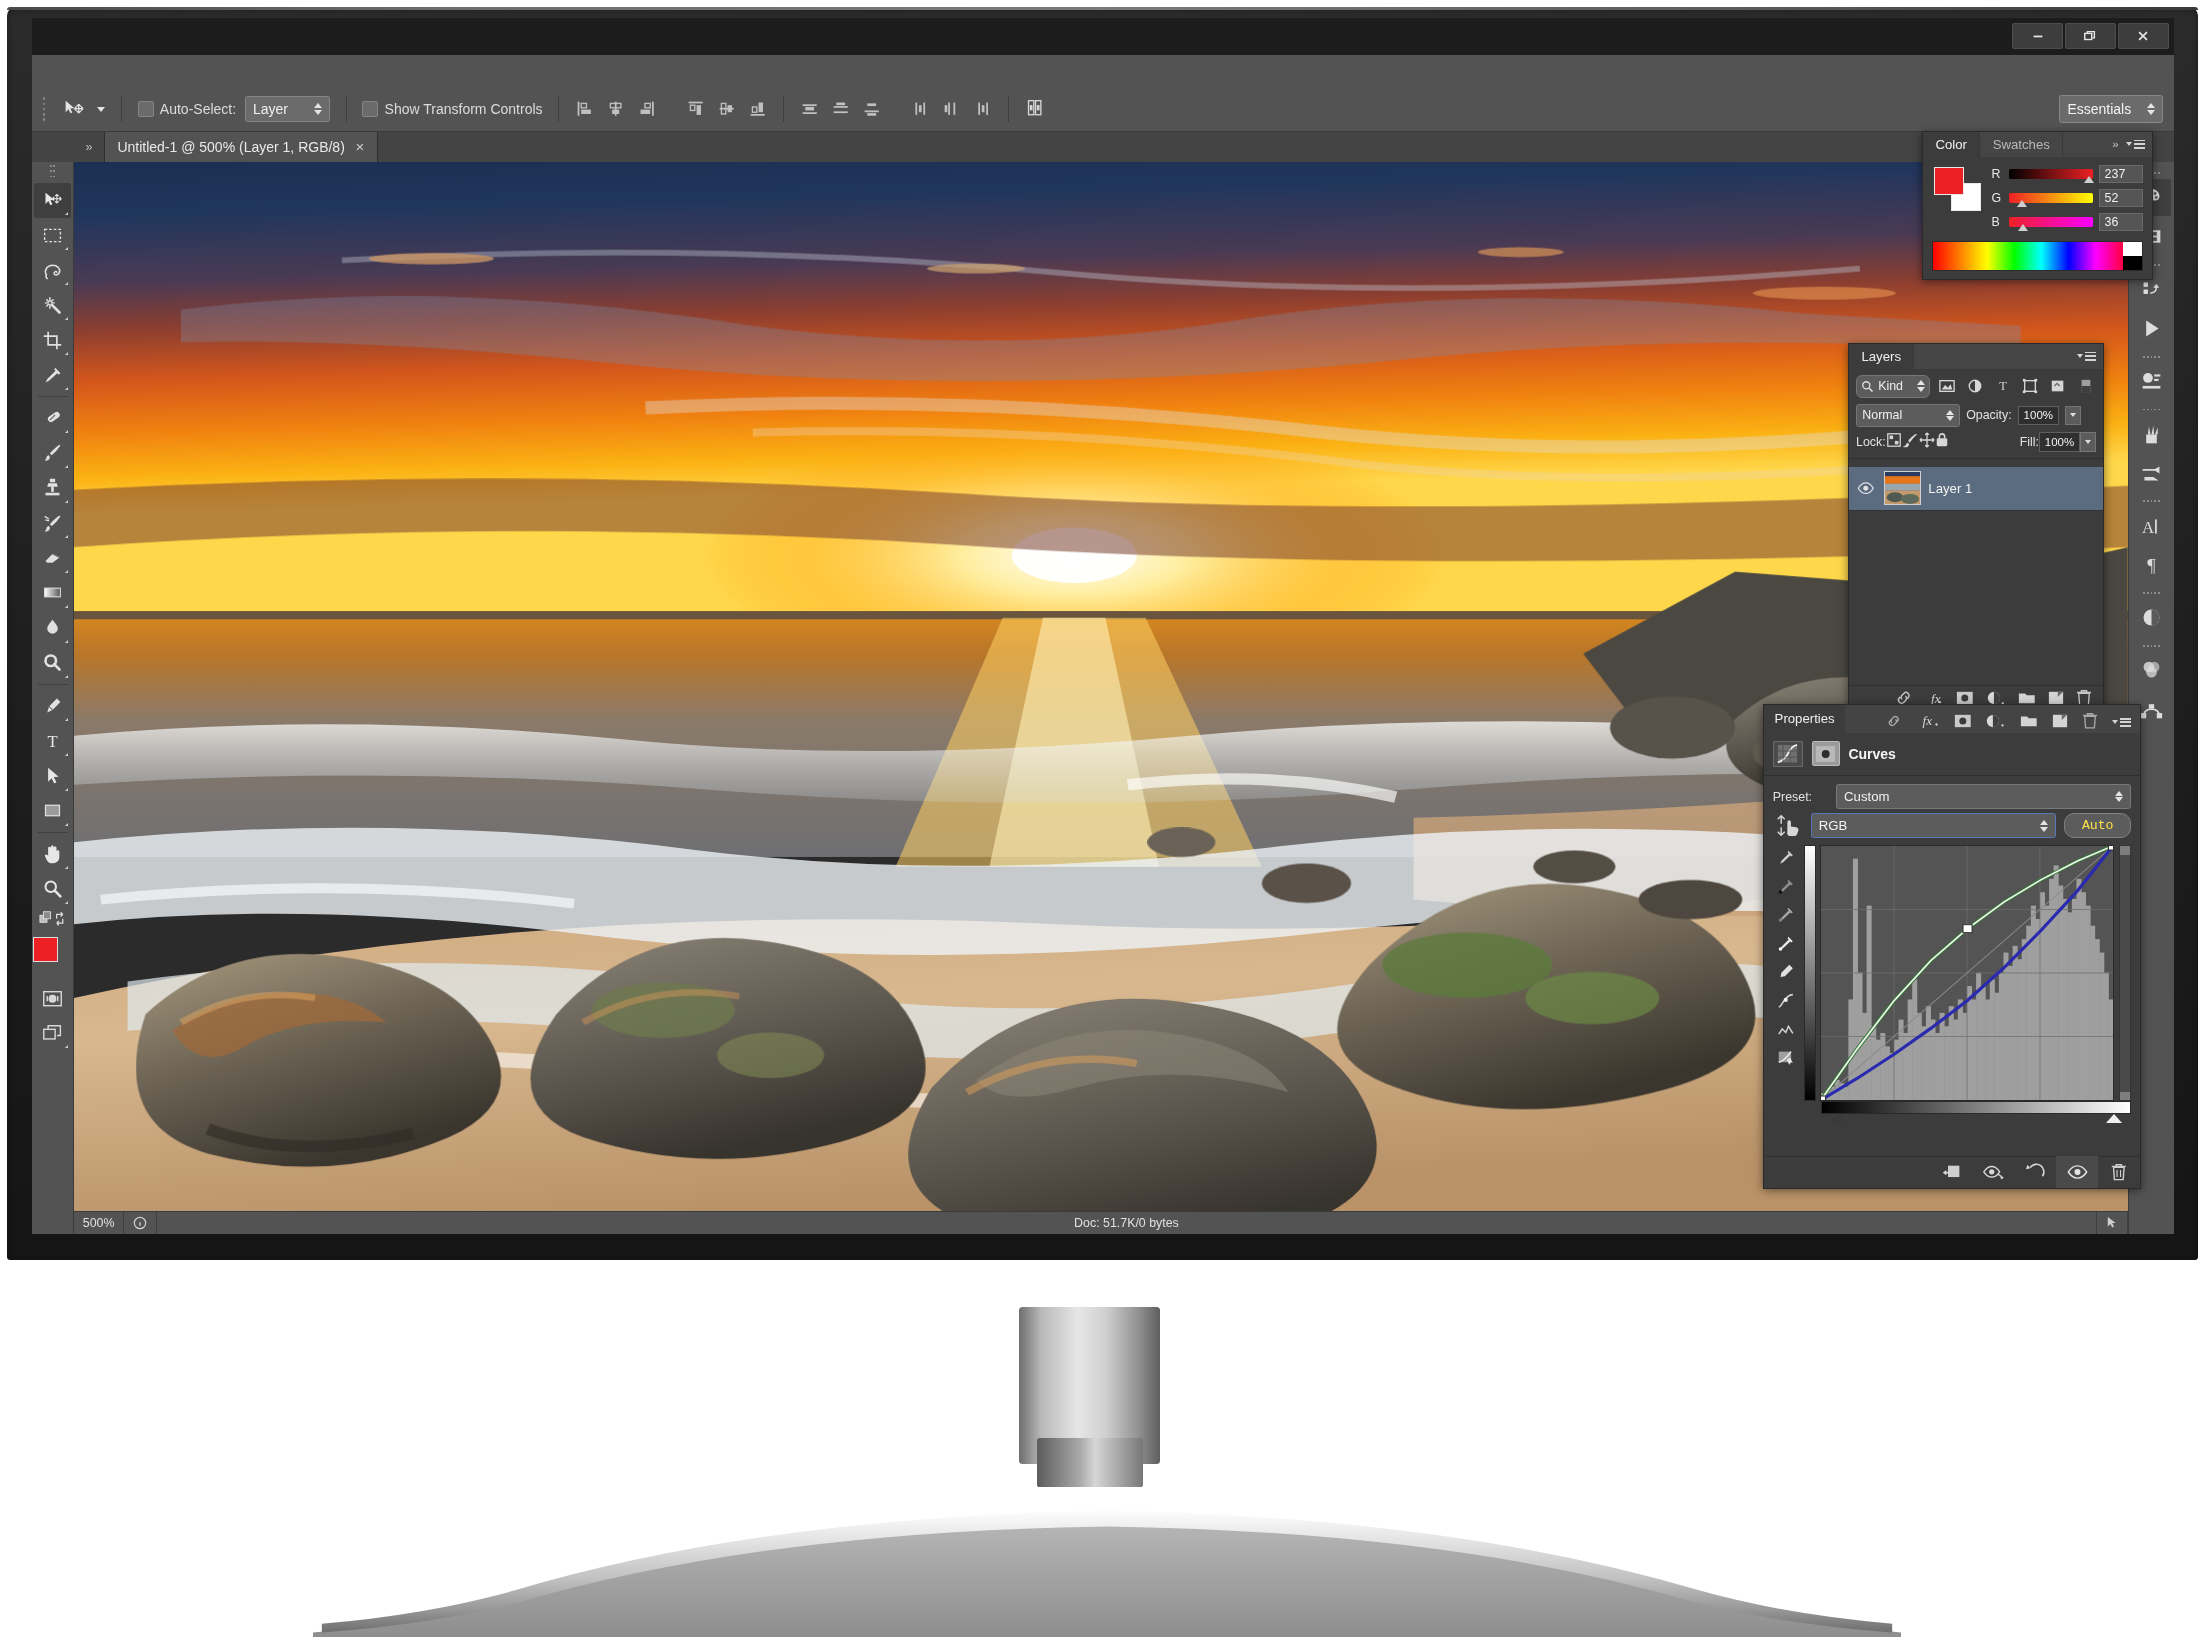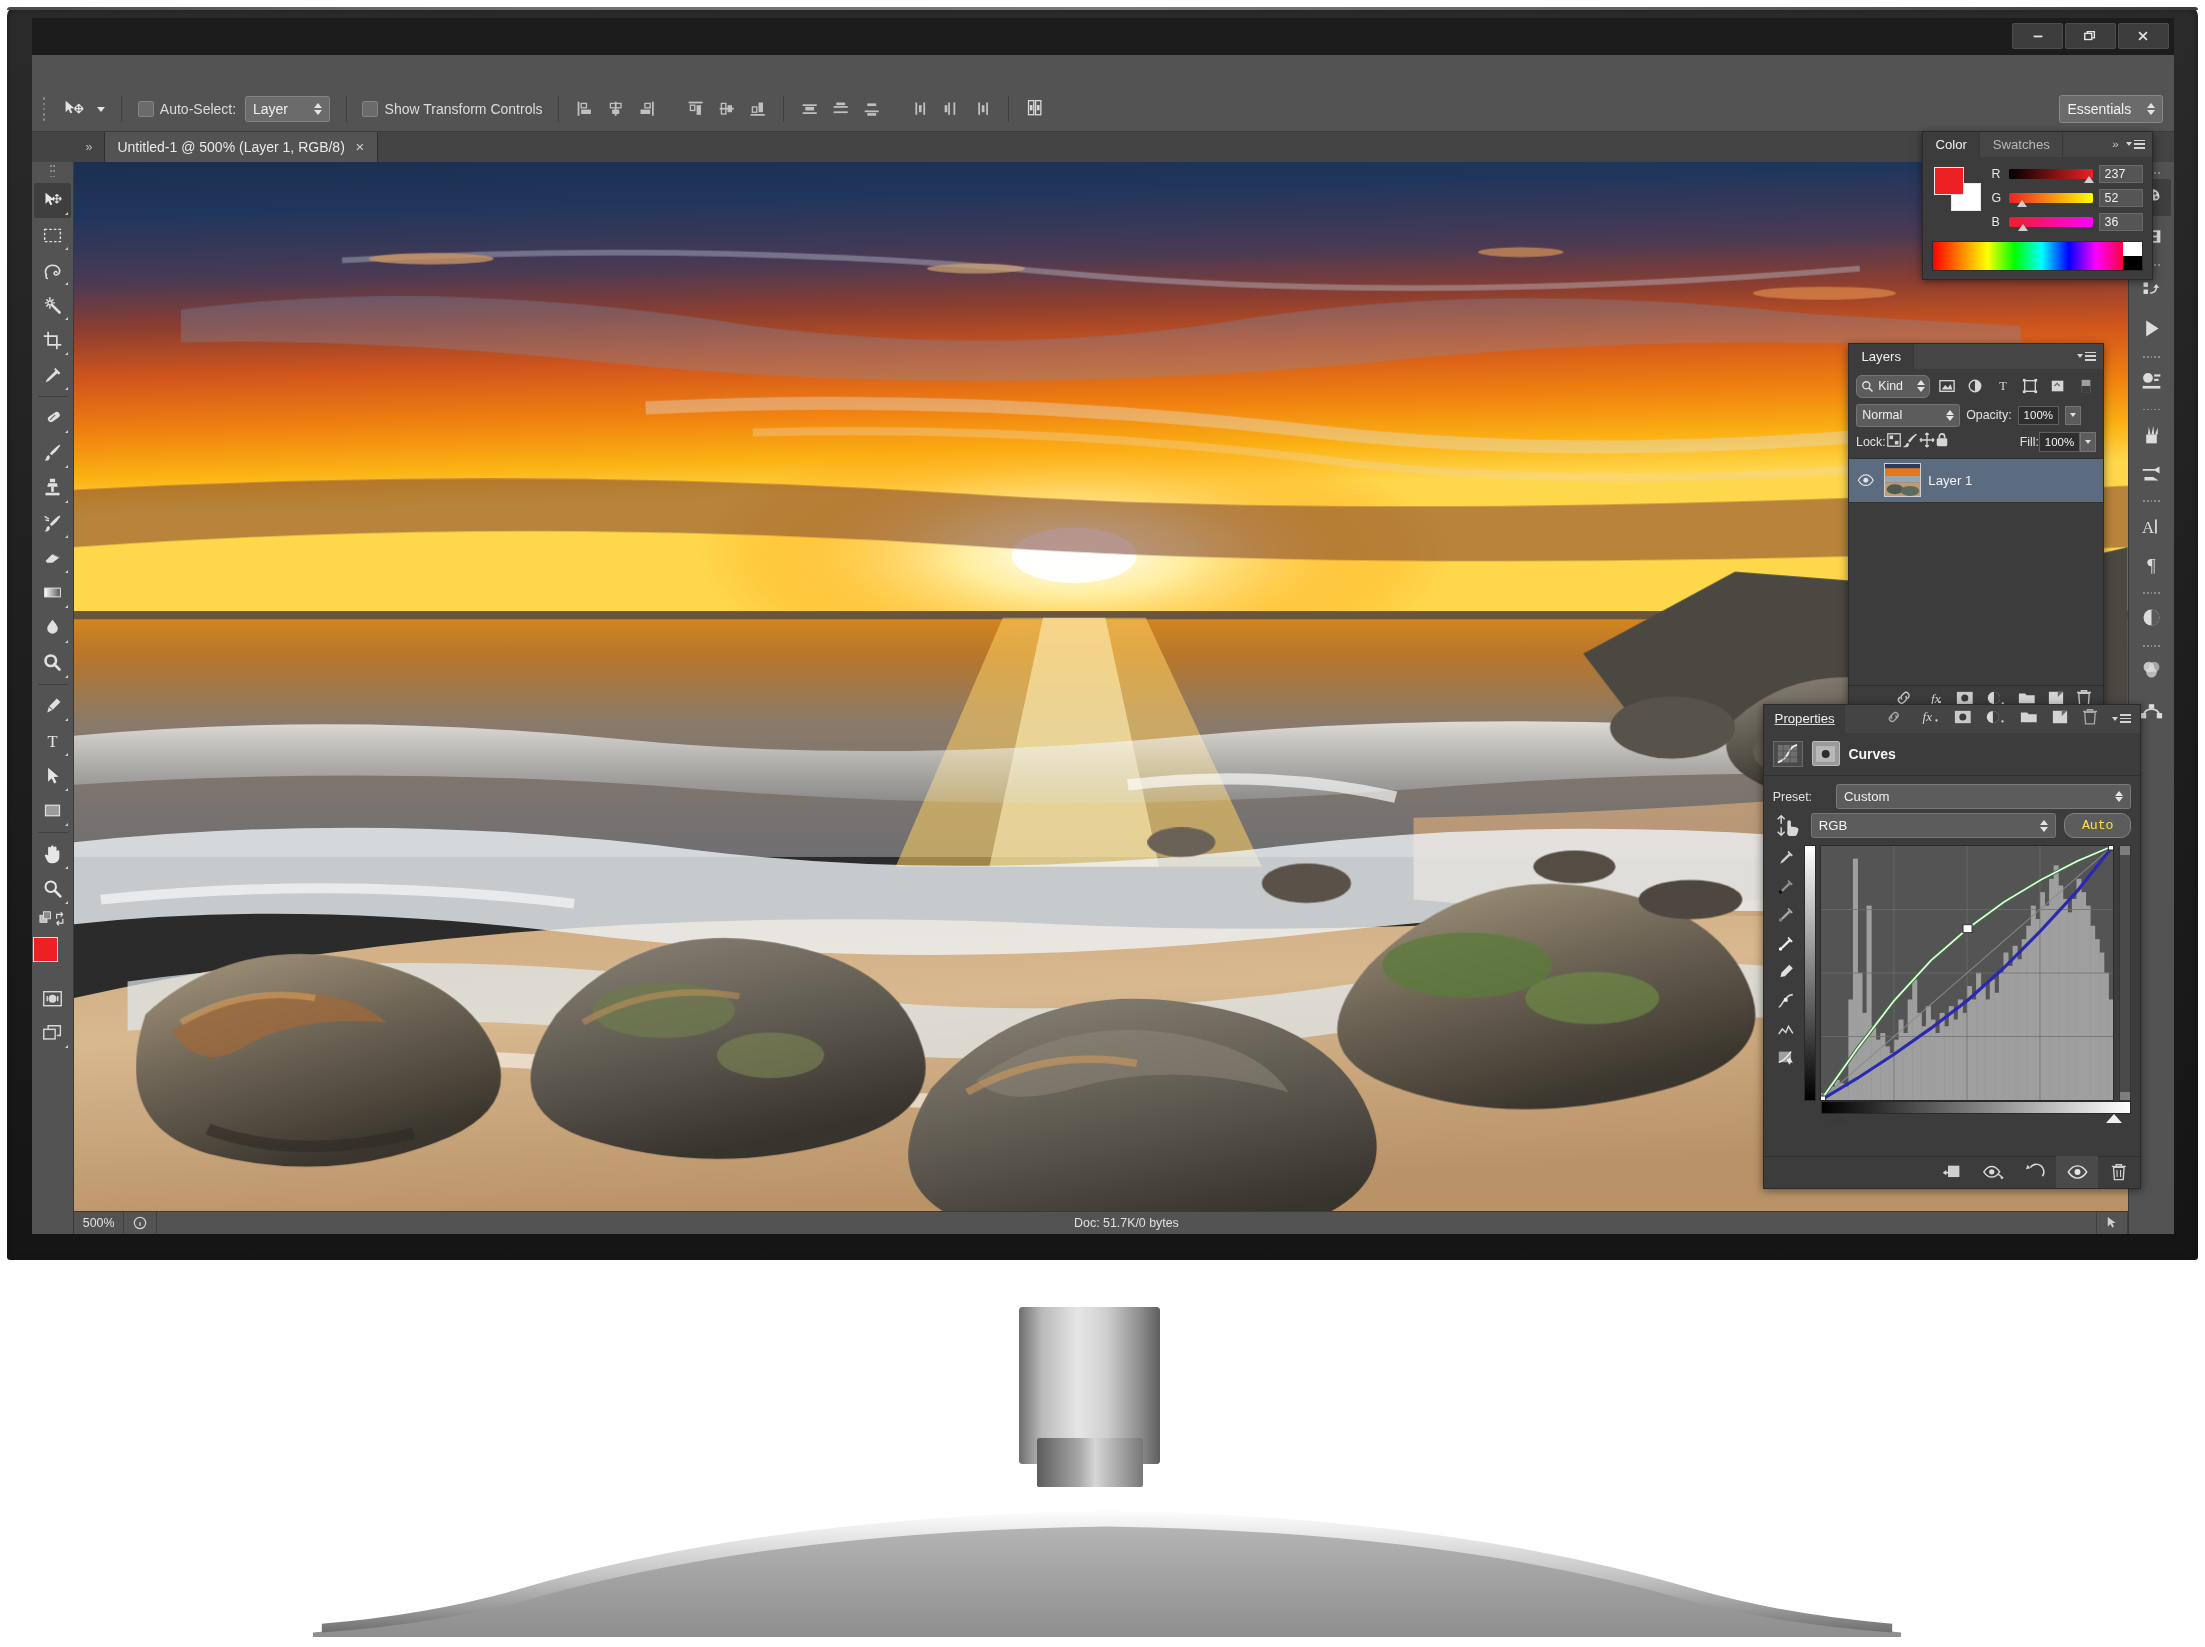--- a/index.html
+++ b/index.html
@@ -209,30 +209,30 @@
   }
   .small-lab{font-size:12.4px;color:#e2e2e2;white-space:nowrap;}
   .num-field{
     width:41px;height:19.4px;background:#2f2f2f;border:0.9px solid #5f5f5f;font-size:11.5px;color:#f2f2f2;
     display:flex;align-items:center;justify-content:center;
   }
   .tiny-drop{width:16px;height:19.4px;background:#5c5c5c;border:0.9px solid #757575;display:flex;align-items:center;justify-content:center;}
   .tiny-drop i{border-left:3.5px solid transparent;border-right:3.5px solid transparent;border-top:4.4px solid #e0e0e0;}
   #layers-lock{display:flex;align-items:center;padding:0 7px 6.2px;}
   #layers-list{flex:1;background:#3c3c3c;border-top:0.9px solid #2f2f2f;overflow:hidden;}
-  .layer-row{height:44px;display:flex;align-items:center;gap:7px;padding:0 5.3px;border-bottom:0.9px solid #333;}
+  .layer-row{height:44px;display:flex;align-items:center;gap:7px;padding:0 5.3px;border-bottom:0.9px solid #333;margin-top:8px;}
   .layer-row.selected{background:#5b6b80;}
   .eye-cell{width:23px;display:flex;align-items:center;justify-content:center;}
   .layer-thumb{width:37px;height:34px;border:0.9px solid #cfcfcf;position:relative;overflow:hidden;}
   .layer-name{font-size:13.2px;color:#f2f2f2;}
   #layers-bottom{height:28px;background:#3c3c3c;border-top:0.9px solid #2f2f2f;display:flex;align-items:center;justify-content:flex-end;gap:12.4px;padding-right:10.6px;}
 
   
   #props-panel{left:1731px;top:686px;width:378px;height:485px;display:flex;flex-direction:column;}
-  #props-head{height:28px;background:#444;display:flex;align-items:center;text-decoration:underline;}
+  #props-head{height:28px;background:#444;display:flex;align-items:flex-end;}
   #props-tab{padding:0 10.6px;height:28px;display:flex;align-items:center;background:#3c3c3c;font-size:13.2px;color:#f0f0f0;}
   #props-icons{flex:1;display:flex;align-items:center;justify-content:flex-end;gap:14px;padding-right:8.8px;}
   #props-title-row{display:flex;align-items:center;gap:8.8px;padding:8px 8.8px;border-bottom:0.9px solid #2f2f2f;}
   #curves-ico{width:30px;height:26.5px;background:#4a4a4a;border:0.9px solid #6a6a6a;display:flex;align-items:center;justify-content:center;}
   #mask-ico{width:28px;height:25px;background:#9a9a9a;border:0.9px solid #bbb;display:flex;align-items:center;justify-content:center;border-radius:1.8px;}
   #props-title{font-size:14px;color:#f5f5f5;font-weight:bold;}
   #preset-row{display:flex;align-items:center;gap:24px;padding:8px 8.8px 4.4px;}
   #preset-select{
     flex:1;height:25px;background:#5c5c5c;border:0.9px solid #797979;border-radius:2.6px;
     display:flex;align-items:center;justify-content:space-between;padding:0 7px;font-size:13.2px;color:#f0f0f0;

